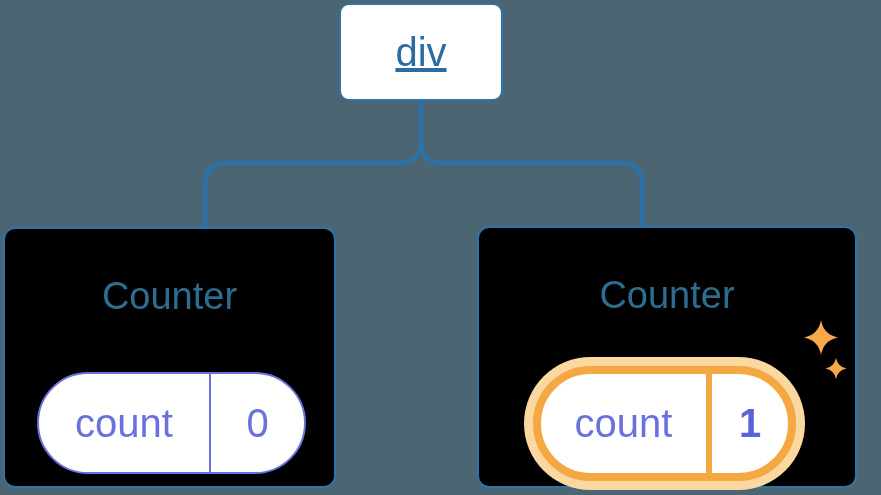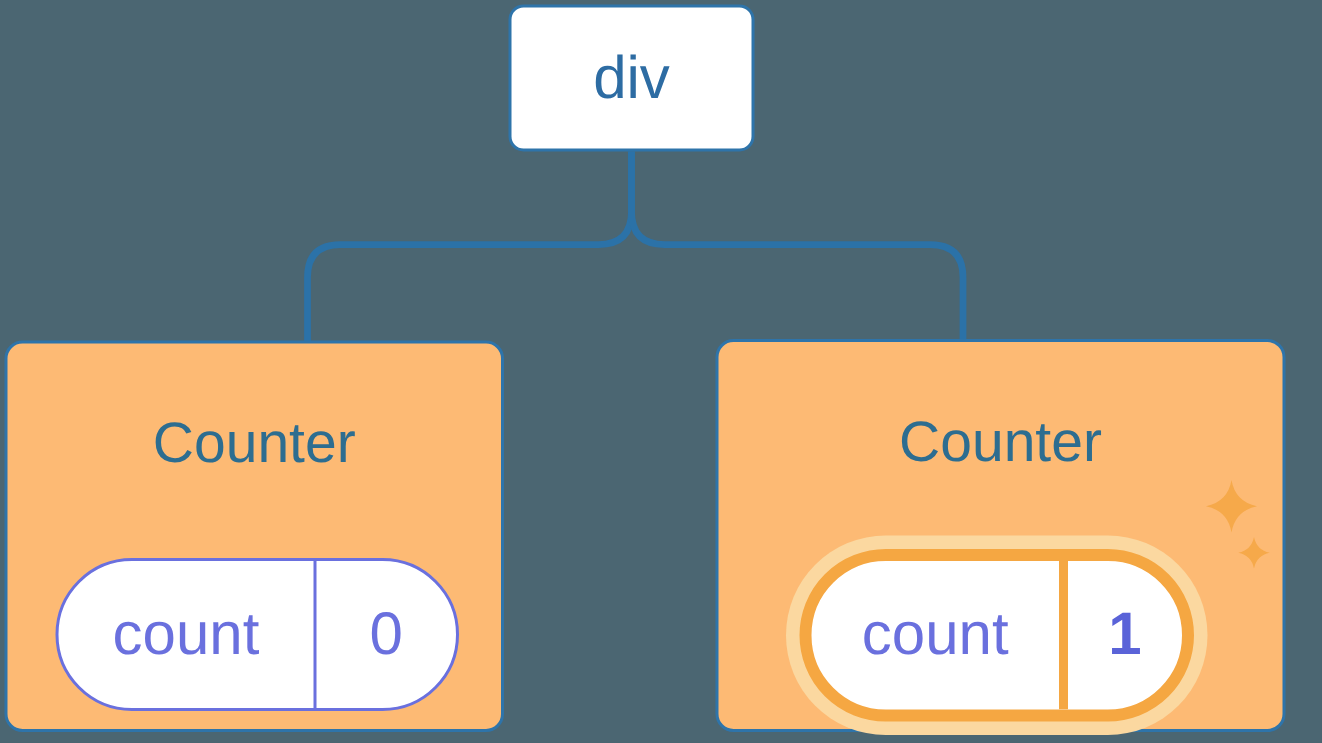--- a/index.html
+++ b/index.html
@@ -42,24 +42,25 @@
     width: 164px; height: 98px;
     background: #ffffff;
     border: 2.5px solid var(--node-border);
     border-radius: 10px;
     display: flex;
     align-items: center;
     justify-content: center;
     font-size: 40px;
     font-weight: 500;
     color: var(--root-label);
+    text-decoration: underline;
   }
   .card {
     position: absolute;
-    background: #fdba74;
+    background: #000000;
     border: 2.5px solid var(--node-border);
     border-radius: 12px;
   }
   .card-left  { left: 3px;   top: 227px; width: 333px; height: 261px; }
   .card-right { left: 477px; top: 226px; width: 380px; height: 262px; }
   .card-title {
     position: absolute;
     top: 46px; left: 0;
     width: 100%;
     text-align: center;

